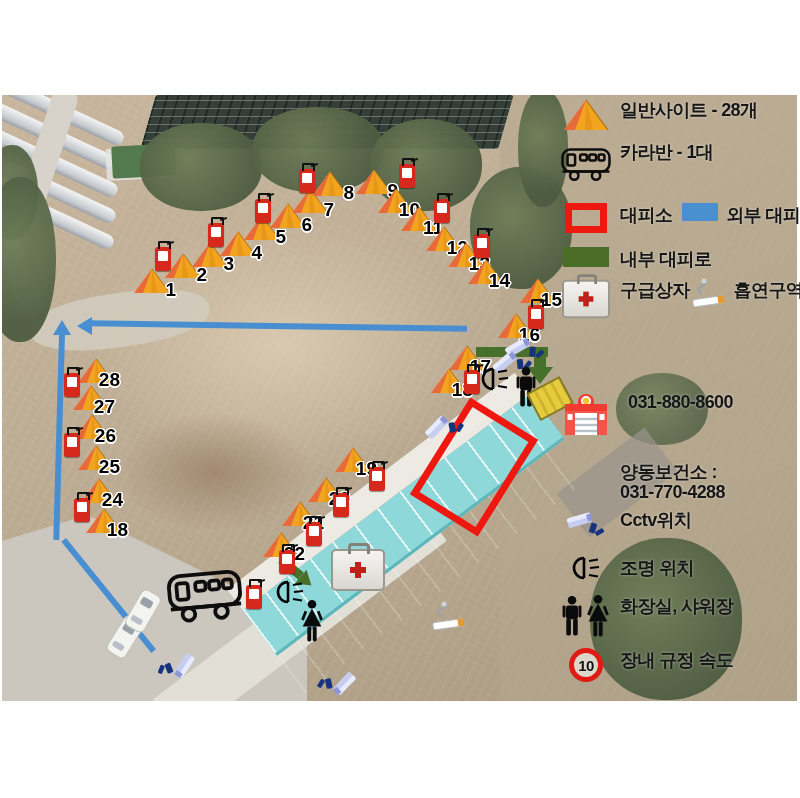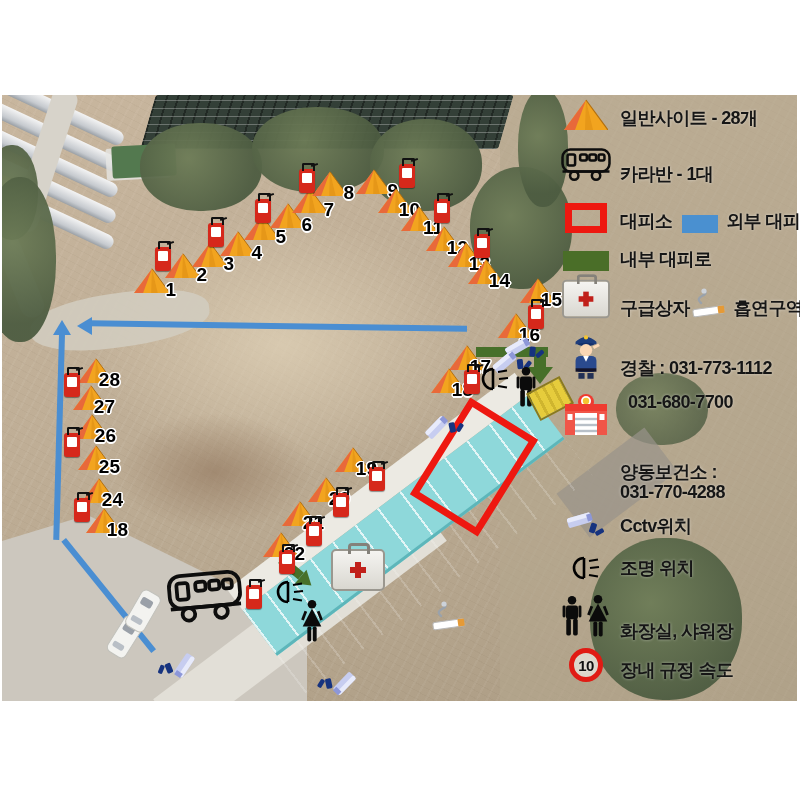--- a/index.html
+++ b/index.html
@@ -84,21 +84,21 @@
   .aid .aid-handle{position:absolute;left:50%;top:-8px;width:16px;height:8px;margin-left:-10px;
     border:3px solid #84817a;border-bottom:none;border-radius:4px 4px 0 0;}
   .aid .aid-cross{position:absolute;left:50%;top:50%;width:16px;height:16px;transform:translate(-50%,-50%);}
   .aid .aid-cross:before,.aid .aid-cross:after{content:"";position:absolute;background:#c1201a;}
   .aid .aid-cross:before{left:5px;top:0;width:6px;height:16px;}
   .aid .aid-cross:after{left:0;top:5px;width:16px;height:6px;}
   .ybox{width:34px;height:27px;border:2px solid #8a7a1e;transform:rotate(-28deg);
     background:repeating-linear-gradient(90deg,#e6cc3c 0 6px,#cfb52e 6px 9px);}
   
   #legend{position:absolute;left:0;top:0;width:800px;height:798px;pointer-events:none;}
-  .lrow{display:flex;align-items:flex-end;left:560px;color:#161616;
+  .lrow{display:flex;align-items:flex-start;left:560px;color:#161616;
     font-weight:800;font-size:18px;letter-spacing:-.6px;text-shadow:0 0 3px rgba(255,255,255,.5);}
   .ico{width:52px;display:flex;justify-content:center;align-items:center;flex:none;}
   .ltxt{margin-left:8px;white-space:nowrap;}
   .lshelter{width:42px;height:30px;box-sizing:border-box;border:7px solid #ee1810;background:transparent;}
   .lblue{width:36px;height:18px;background:#4a90d0;margin-left:10px;}
   .lgreen{width:46px;height:20px;background:#4a6e28;}
   .lines{margin-left:8px;line-height:20px;white-space:nowrap;}
   .speed{width:34px;height:34px;box-sizing:border-box;border:5px solid #e01b14;border-radius:50%;
     display:flex;align-items:center;justify-content:center;background:rgba(255,255,255,.55);
     font:800 15px/1 "Liberation Sans",sans-serif;color:#111;}
@@ -626,57 +626,40 @@
             <path d="M10 15 q-5 -4 1 -7 q6 -3 2 -6" fill="none" stroke="#9aa2ab" stroke-width="2.4" stroke-linecap="round"></path>
             <circle cx="13" cy="3" r="2.6" fill="#ccd2d9"></circle>
             <g transform="rotate(-8 21 23)">
               <rect x="2" y="19" width="31" height="7.5" rx="2" fill="#fff" stroke="#b9b9b9"></rect>
               <rect x="27" y="19" width="6.5" height="7.5" rx="1" fill="#e59a36"></rect>
             </g>
           </svg>
         </span>
       <span class="ltxt" style="margin-left:0">흡연구역</span>
     </div>
-    <div class="lrow" style="top:330px">
-      <span class="ico">
-          <svg width="38" height="50" viewBox="0 0 40 52">
-            <ellipse cx="20" cy="13.5" rx="10" ry="3" fill="#15306b"></ellipse>
-            <path d="M9 12 q11 -10 22 0 l0 3 q-11 -4 -22 0 z" fill="#1d3d7c"></path>
-            <circle cx="20" cy="7.5" r="2.2" fill="#f4c531"></circle>
-            <circle cx="20" cy="21" r="6.5" fill="#fcd7b4"></circle>
-            <path d="M27 17 l6 -3 1.6 2.6 -6 3z" fill="#fcd7b4"></path>
-            <rect x="9" y="27" width="22" height="17" rx="5" fill="#2a4a8e"></rect>
-            <path d="M17 27 h6 l-3 6z" fill="#fff"></path>
-            <rect x="9" y="40" width="22" height="3.6" fill="#14142a"></rect>
-            <rect x="12" y="45" width="6.5" height="6" fill="#223055"></rect>
-            <rect x="21.5" y="45" width="6.5" height="6" fill="#223055"></rect>
-          </svg>
-        </span>
-      <span class="ltxt">경찰 : 031-773-1112</span>
-    </div>
     <div class="lrow" style="top:392px;align-items:flex-start">
       <span class="ico">
           <svg width="46" height="44" viewBox="0 0 46 44">
             <circle cx="23" cy="10" r="8" fill="#ef3b30"></circle>
             <circle cx="23" cy="9" r="5" fill="#fff"></circle>
             <circle cx="23" cy="9" r="3.2" fill="#f4c531"></circle>
             <rect x="2" y="12" width="42" height="7" fill="#ef3b30"></rect>
             <rect x="2" y="19" width="42" height="24" fill="#f05548"></rect>
             <rect x="12" y="21" width="22" height="22" fill="#fff"></rect>
             <g stroke="#b8c0c8" stroke-width="2.4">
               <line x1="12" y1="27" x2="34" y2="27"></line>
               <line x1="12" y1="33" x2="34" y2="33"></line>
               <line x1="12" y1="39" x2="34" y2="39"></line>
             </g>
             <rect x="4.5" y="22" width="5" height="6" fill="#fff"></rect>
             <rect x="36.5" y="22" width="5" height="6" fill="#fff"></rect>
           </svg>
         </span>
       <span class="lines">
-        <span style="display:block;padding-left:8px">031-680-7700</span>
+        <span style="display:block;padding-left:8px">031-880-8600</span>
       </span>
     </div>
     <div class="lrow" style="top:462px;left:620px">
       <span class="lines" style="margin-left:0">
         <span style="display:block">양동보건소 :</span>
         <span style="display:block">031-770-4288</span>
       </span>
     </div>
     <div class="lrow" style="top:508px">
       <span class="ico">

